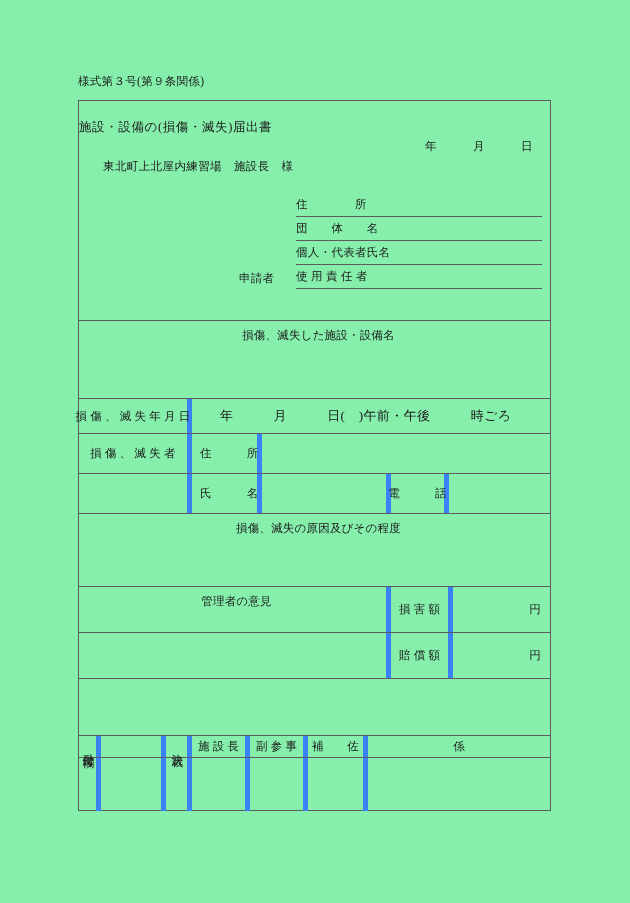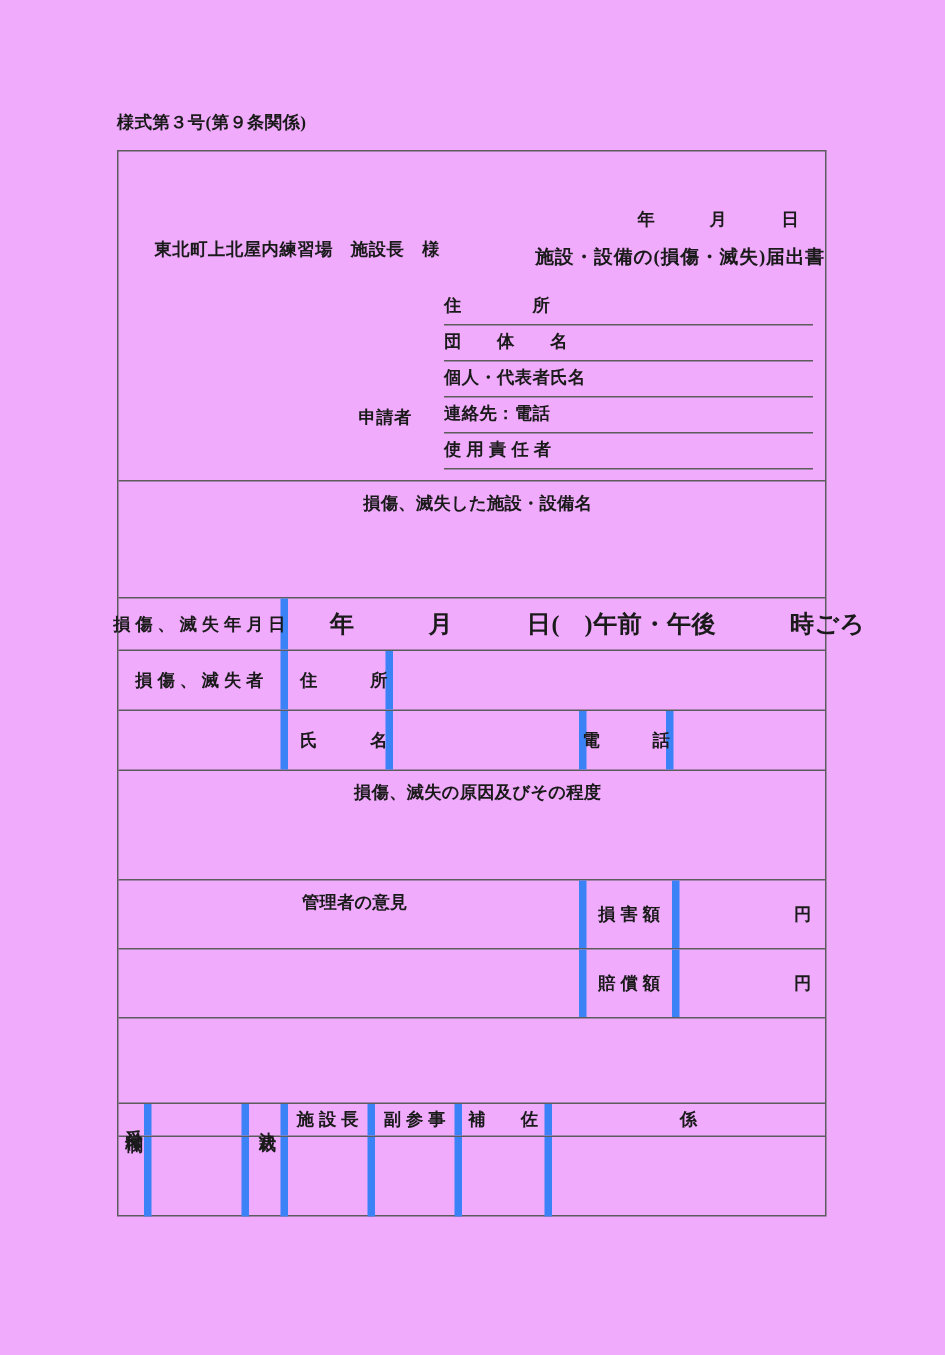--- a/index.html
+++ b/index.html
@@ -12,22 +12,21 @@
     height: 903px;
     position: relative;
     font-family: "Liberation Serif", "DejaVu Serif", serif;
     color: #1a1a1a;
     overflow: hidden;
   }
 
   .page {
     position: absolute;
     inset: 0;
-    background: #f0abfc;
-    font-weight: bold;
+    background: #86efac;
   }
 
   
   .form-number {
     position: absolute;
     left: 78px;
     top: 74px;
     font-size: 11.5px;
     letter-spacing: 0.3px;
     white-space: nowrap;
@@ -95,24 +94,23 @@
     padding-right: 9px;
   }
 
   
   .hdr { height: 220px; }
 
   .title {
     position: absolute;
     left: 0; right: 0;
     top: 18px;
-    text-align: right;
+    text-align: left;
     font-size: 12.5px;
     letter-spacing: 0.6px;
-    margin-top: 44px;
   }
   .hdr-date {
     position: absolute;
     right: 17px;
     top: 38px;
     font-size: 11.5px;
     letter-spacing: 0.5px;
     white-space: nowrap;
   }
   .addressee {
@@ -154,21 +152,21 @@
   .r-addr { height: 40px; }
   .r-name { height: 40px; }
   .r-cause { height: 73px; }
   .r-damage-amt { height: 46px; }
   .r-comp-amt { height: 46px; }
   .r-decision { height: 57px; }
   .r-approval-head { height: 22px; }
   .r-approval-body { height: 53px; }
 
   .date-text {
-    font-size: 16px;
+    font-size: 13px;
     letter-spacing: 0.4px;
     white-space: nowrap;
   }
 
   
   .vtext {
     writing-mode: vertical-rl;
     text-orientation: upright;
     font-size: 11.5px;
     letter-spacing: 2px;
@@ -193,21 +191,20 @@
     <div class="row hdr">
       <div class="title">施設・設備の(損傷・滅失)届出書</div>
       <div class="hdr-date">年　　　月　　　日</div>
       <div class="addressee">東北町上北屋内練習場　施設長　様</div>
 
       <div class="applicant-label">申請者</div>
       <div class="applicant-lines">
         <div class="aline">住　　　　所</div>
         <div class="aline">団　　体　　名</div>
         <div class="aline">個人・代表者氏名</div>
-        <div class="aline">連絡先：電話</div>
         <div class="aline">使 用 責 任 者</div>
       </div>
     </div>
 
     <div class="row r-facility">
       <div class="cell" style="left:0; right:0;">
         <div class="ct">
             <span class="lbl">損傷、滅失した施設・設備名</span>
           </div>
       </div>

